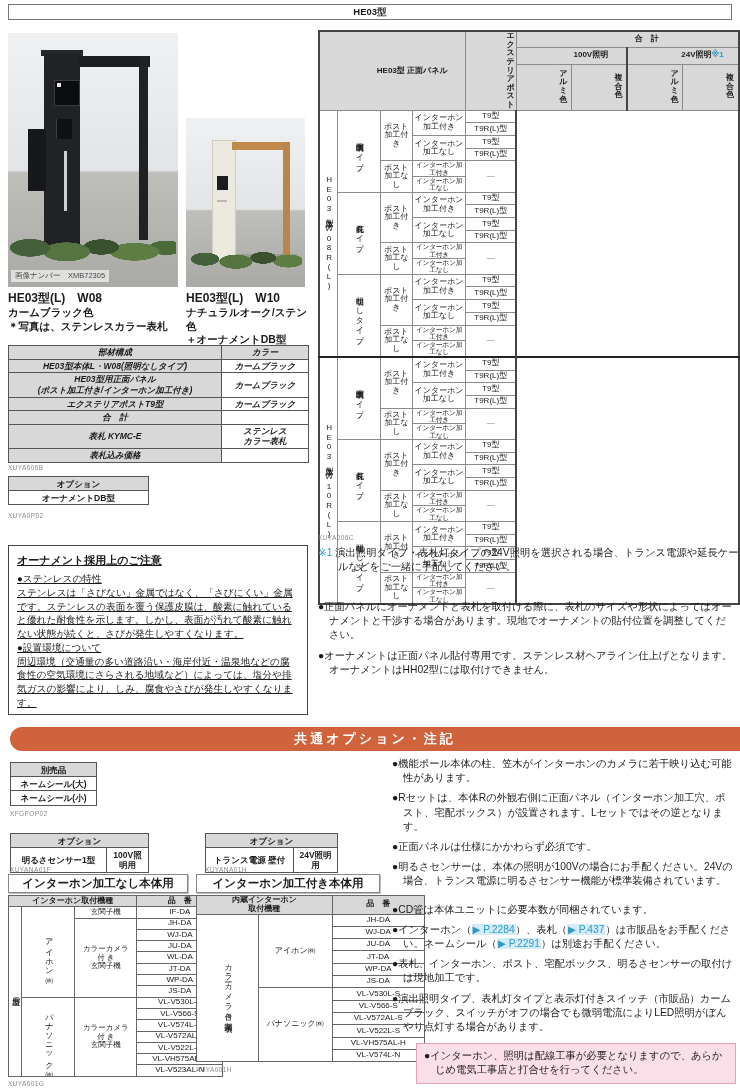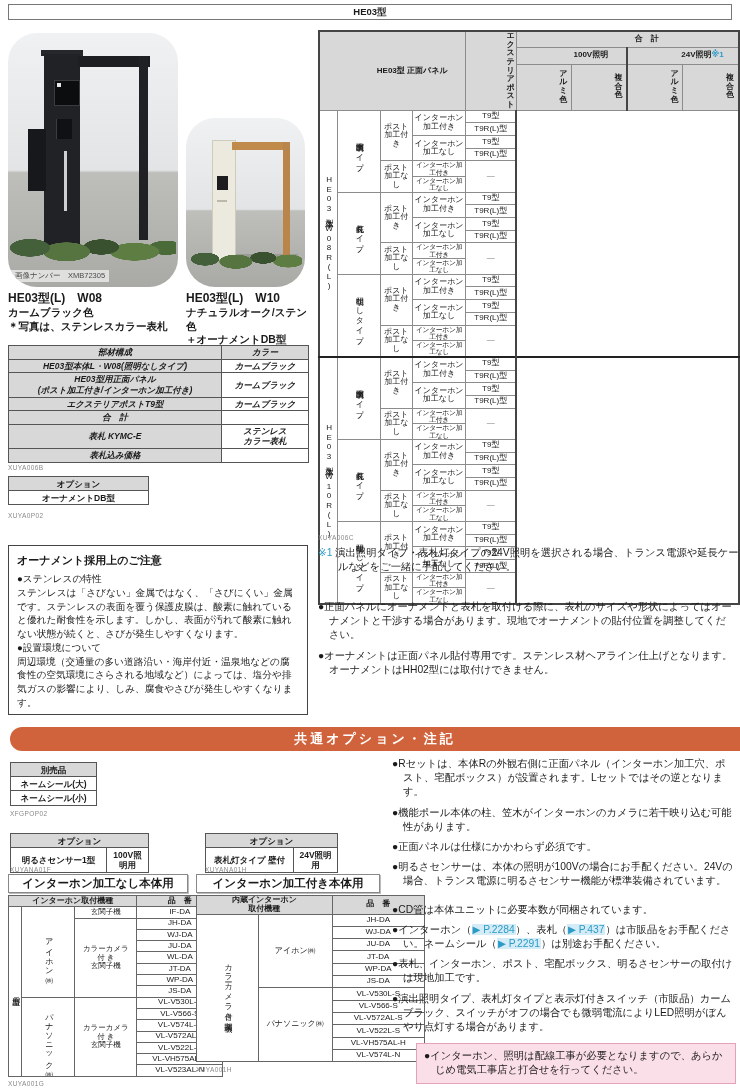--- a/index.html
+++ b/index.html
@@ -8,21 +8,21 @@
   .abs{position:absolute;}
   .pre{white-space:pre-line;}
   .code{font-size:6.5px;color:#8a8a8a;letter-spacing:.4px;}
   .blue{color:#2E9BC6;}
 
   
   .titlebar{left:8px;top:4px;width:722px;height:14px;border:1px solid #777;
             font-size:9.5px;font-weight:bold;text-align:center;line-height:14px;}
 
   
-  .photo{overflow:hidden;border-radius:29px;}
+  .photo{overflow:hidden;}
   #photo1{left:8px;top:33px;width:170px;height:254px;}
   #photo2{left:186px;top:118px;width:119px;height:169px;}
   .sky{position:absolute;inset:0;background:linear-gradient(#eff1f2,#e2e4e5 54%,#bebebb 55%,#a9a9a5 100%);}
   .slab{position:absolute;background:#9c9c97;}
   .chip{position:absolute;left:3px;bottom:5px;padding:1px 4px;background:rgba(255,255,255,.62);
         font-size:7.5px;color:#4a4a4a;}
   .plants{position:absolute;}
 
   
   .cap{line-height:1.28;}
@@ -39,21 +39,21 @@
   .gtab .hd{background:#d8d8d8;}
 
   
   .ptab{border:1.5px solid #555;width:300px;table-layout:fixed;}
   .ptab td{border:1px solid #555;font-size:8.5px;font-weight:bold;text-align:center;
            padding:1px 2px;line-height:1.25;font-style:italic;}
   .ptab .lab{background:#d8d8d8;}
   .ptab .val{background:#fff;}
 
   
-  .notice{left:8px;top:545px;width:282px;height:154px;border:1.5px solid #444;padding:7px 8px;}
+  .notice{left:8px;top:545px;width:282px;height:154px;border:1.5px solid #444;padding:7px 8px;text-decoration:underline;}
   .notice-title{font-size:11px;font-weight:bold;margin-bottom:4px;}
   .notice-body{font-size:9.7px;line-height:1.42;}
 
   
   #spec{border:2px solid #444;table-layout:fixed;}
   #spec td{border:1px solid #8c8c8c;font-size:8px;text-align:center;padding:0 1px;
            height:11.7px;line-height:1.08;overflow:hidden;}
   #spec .hd{background:#d8d8d8;font-weight:bold;padding-left:40px;}
   #spec tr.h1 td{height:11px;} #spec tr.h2 td,#spec tr.h3 td{height:12px;}
   #spec .vcell{padding:0;}
@@ -488,21 +488,21 @@
     <table class="gtab">
       <colgroup>
         <col style="width:88px">
         <col style="width:44px">
       </colgroup>
       <tbody>
         <tr>
           <td class="hd" colspan="2">オプション</td>
         </tr>
         <tr>
-          <td>表札灯タイプ 壁付</td>
+          <td>トランス電源 壁付</td>
           <td>24V照明用</td>
         </tr>
       </tbody>
     </table>
   </div>
 <div class="code abs" style="left:205px;top:866px;">XUYANA01H</div>
 
 <div class="secttl abs" style="left:8px;top:874px;width:178px;">インターホン加工なし本体用</div>
 <div id="tab-none" class="abs" style="left:8px;top:895px;">
     <table class="itab" id="itab-none">
@@ -638,22 +638,22 @@
         <tr class="">
           <td>VL-V574L-N</td>
         </tr>
       </tbody>
     </table>
   </div>
 <div class="code abs" style="left:196px;top:1066px;">XUYA001H</div>
 
 <div class="abs" style="left:392px;top:757px;width:344px;">
   <div id="right-notes">
+      <div class="note">●機能ポール本体の柱、笠木がインターホンのカメラに若干映り込む可能性があります。</div>
       <div class="note">●Rセットは、本体Rの外観右側に正面パネル（インターホン加工穴、ポスト、宅配ボックス）が設置されます。Lセットではその逆となります。</div>
-      <div class="note">●機能ポール本体の柱、笠木がインターホンのカメラに若干映り込む可能性があります。</div>
       <div class="note">●正面パネルは仕様にかかわらず必須です。</div>
       <div class="note">●明るさセンサーは、本体の照明が100Vの場合にお手配ください。24Vの場合、トランス電源に明るさセンサー機能が標準装備されています。</div>
       <div class="note gap">●CD管は本体ユニットに必要本数が同梱されています。</div>
       <div class="note">●インターホン（<a class="ref" href="#">▶ P.2284</a>）、表札（<a class="ref" href="#">▶ P.437</a>）は市販品をお手配ください。ネームシール（<a class="ref" href="#">▶ P.2291</a>）は別途お手配ください。</div>
       <div class="note">●表札、インターホン、ポスト、宅配ボックス、明るさセンサーの取付けは現地加工です。</div>
       <div class="note">●演出照明タイプ、表札灯タイプと表示灯付きスイッチ（市販品）カームブラック、スイッチがオフの場合でも微弱電流によりLED照明がぼんやり点灯する場合があります。</div>
     </div>
   <div class="warnbox">
     <div class="note">●インターホン、照明は配線工事が必要となりますので、あらかじめ電気工事店と打合せを行ってください。</div>
   </div>

